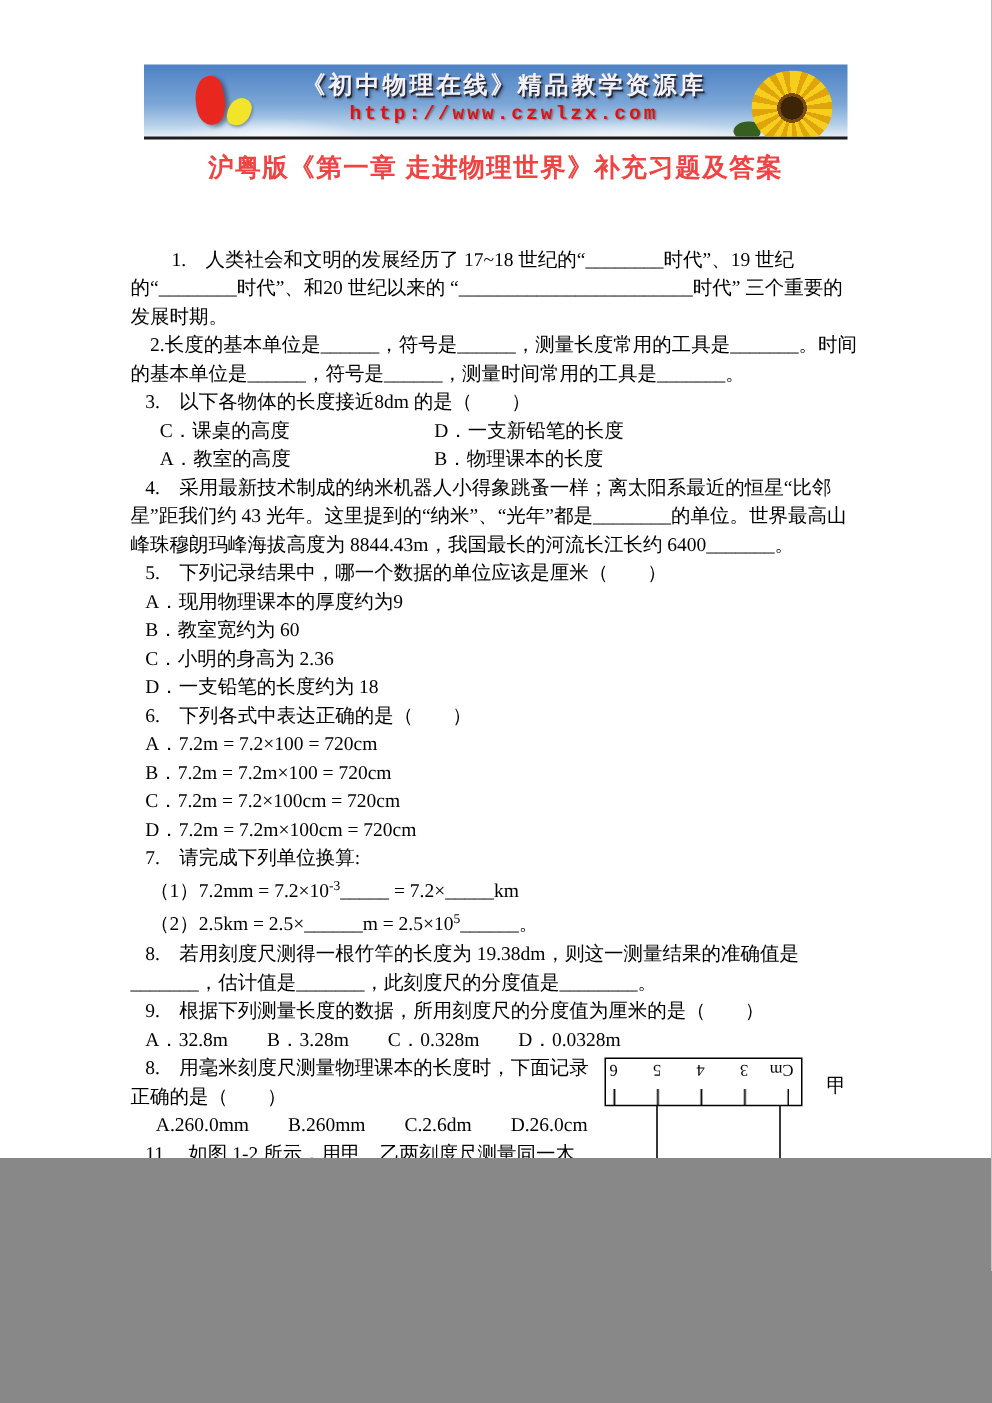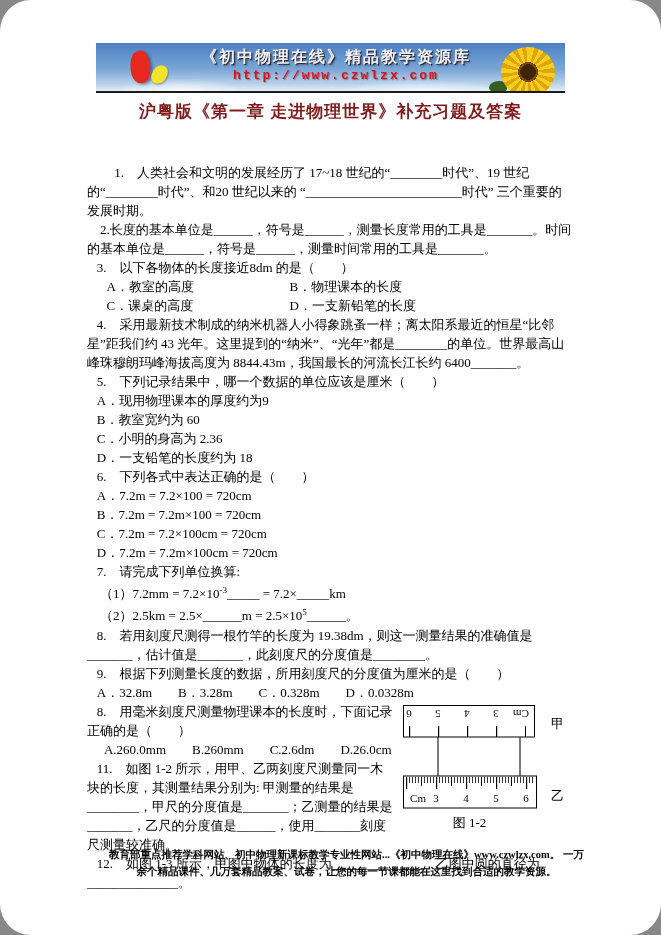--- a/index.html
+++ b/index.html
@@ -1,17 +1,17 @@
 <!DOCTYPE html>
 <html><head>
 <meta charset="utf-8">
 <style>
   html,body{margin:0;padding:0;background:#888;}
-  .page{width:661px;height:935px;background:#fff;position:relative;margin:0 auto;
-        font-family:"Liberation Serif","DejaVu Serif",serif;color:#000;overflow:hidden;border-radius:31px;}
+  .page{width:661px;height:772px;background:#fff;position:relative;margin:0 auto;
+        font-family:"Liberation Serif","DejaVu Serif",serif;color:#000;overflow:hidden;}
   
   .banner{width:469px;height:48px;margin:43px auto 0;position:relative;overflow:hidden;
           border-bottom:2px solid #1b1b1b;
           background:
             radial-gradient(ellipse 90px 18px at 18% 100%, rgba(255,255,255,.75), rgba(255,255,255,0) 70%),
             radial-gradient(ellipse 120px 16px at 70% 100%, rgba(255,255,255,.6), rgba(255,255,255,0) 70%),
             linear-gradient(#4d80c4, #7ba6d6 55%, #b9d2ea 85%, #e3edf7);}
   .logo{position:absolute;left:28px;top:6px;width:60px;height:40px;}
   .fl-red{position:absolute;left:6px;top:2px;width:20px;height:32px;background:#e8281e;
           border-radius:62% 38% 55% 45%/72% 28% 62% 38%;transform:rotate(-14deg);
@@ -27,21 +27,21 @@
           text-shadow:1px 1px 1px rgba(40,40,40,.4);}
   .sunflower{position:absolute;right:10px;bottom:-6px;width:54px;height:50px;border-radius:50%;
           background:
             radial-gradient(circle at 50% 50%, #3c2507 0 21%, #7a4a0e 21% 27%, rgba(0,0,0,0) 27%),
             repeating-conic-gradient(from 4deg, #f6ce1c 0 11deg, #e0a50c 11deg 22deg);
           box-shadow:-10px 8px 0 -16px #2e5d1e;}
   .leaf{position:absolute;right:58px;bottom:-2px;width:18px;height:12px;background:#365f1f;
           border-radius:60% 40% 50% 50%/60% 50% 40% 50%;}
   
   h1.doc-title{margin:7px 0 0;text-align:center;font-size:17px;letter-spacing:1px;
-          color:#7f1d1d;font-weight:bold;}
+          color:#ef4444;font-weight:bold;}
   
   .content{width:487px;margin:40px auto 0;font-size:13px;line-height:19px;}
   .content p{margin:0;}
   .ind1{text-indent:1em;}
   .ind2{text-indent:2.1em;}
   .ind075{text-indent:.75em;}
   .ind13{text-indent:1.3em;}
   .opt2{display:inline-block;min-width:183px;}
   sup{font-size:9px;}
   
@@ -72,22 +72,22 @@
     <div class="sunflower"></div>
   </header>
 
   <h1 class="doc-title">沪粤版《第一章 走进物理世界》补充习题及答案</h1>
 
   <div class="content">
     <div id="content-top">
         <p class="ind2">1.　人类社会和文明的发展经历了 17~18 世纪的“________时代”、19 世纪的“________时代”、和20 世纪以来的 “________________________时代” 三个重要的发展时期。</p>
         <p class="ind1">2.长度的基本单位是______，符号是______，测量长度常用的工具是_______。时间的基本单位是______，符号是______，测量时间常用的工具是_______。</p>
         <p class="ind075">3.　以下各物体的长度接近8dm 的是（　　）</p>
+        <p class="ind075"><span class="opt2">C．课桌的高度</span><span class="opt2">D．一支新铅笔的长度</span></p>
         <p class="ind075"><span class="opt2">A．教室的高度</span><span class="opt2">B．物理课本的长度</span></p>
-        <p class="ind075"><span class="opt2">C．课桌的高度</span><span class="opt2">D．一支新铅笔的长度</span></p>
         <p class="ind075">4.　采用最新技术制成的纳米机器人小得象跳蚤一样；离太阳系最近的恒星“比邻星”距我们约 43 光年。这里提到的“纳米”、“光年”都是________的单位。世界最高山峰珠穆朗玛峰海拔高度为 8844.43m，我国最长的河流长江长约 6400_______。</p>
         <p class="ind075">5.　下列记录结果中，哪一个数据的单位应该是厘米（　　）</p>
         <p class="ind075">A．现用物理课本的厚度约为9</p>
         <p class="ind075">B．教室宽约为 60</p>
         <p class="ind075">C．小明的身高为 2.36</p>
         <p class="ind075">D．一支铅笔的长度约为 18</p>
         <p class="ind075">6.　下列各式中表达正确的是（　　）</p>
         <p class="ind075">A．7.2m = 7.2×100 = 720cm</p>
         <p class="ind075">B．7.2m = 7.2m×100 = 720cm</p>
         <p class="ind075">C．7.2m = 7.2×100cm = 720cm</p>

